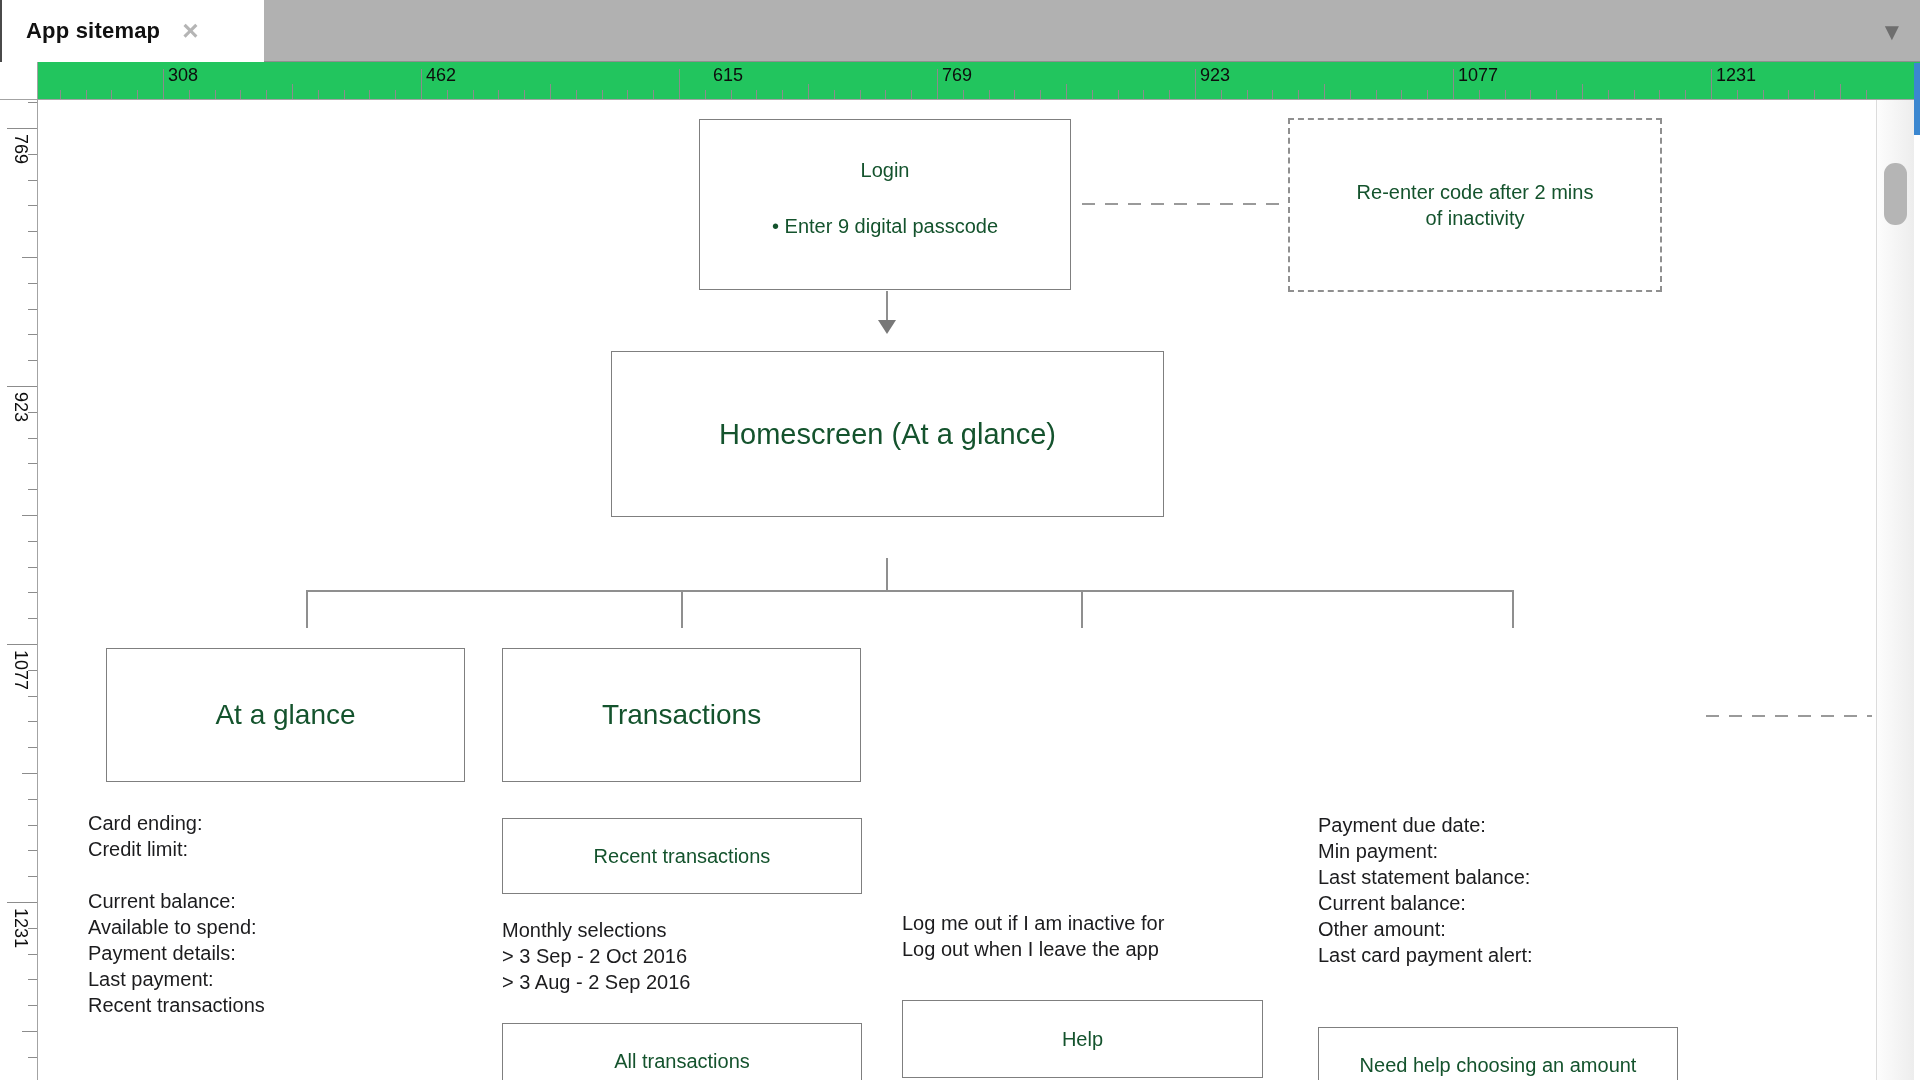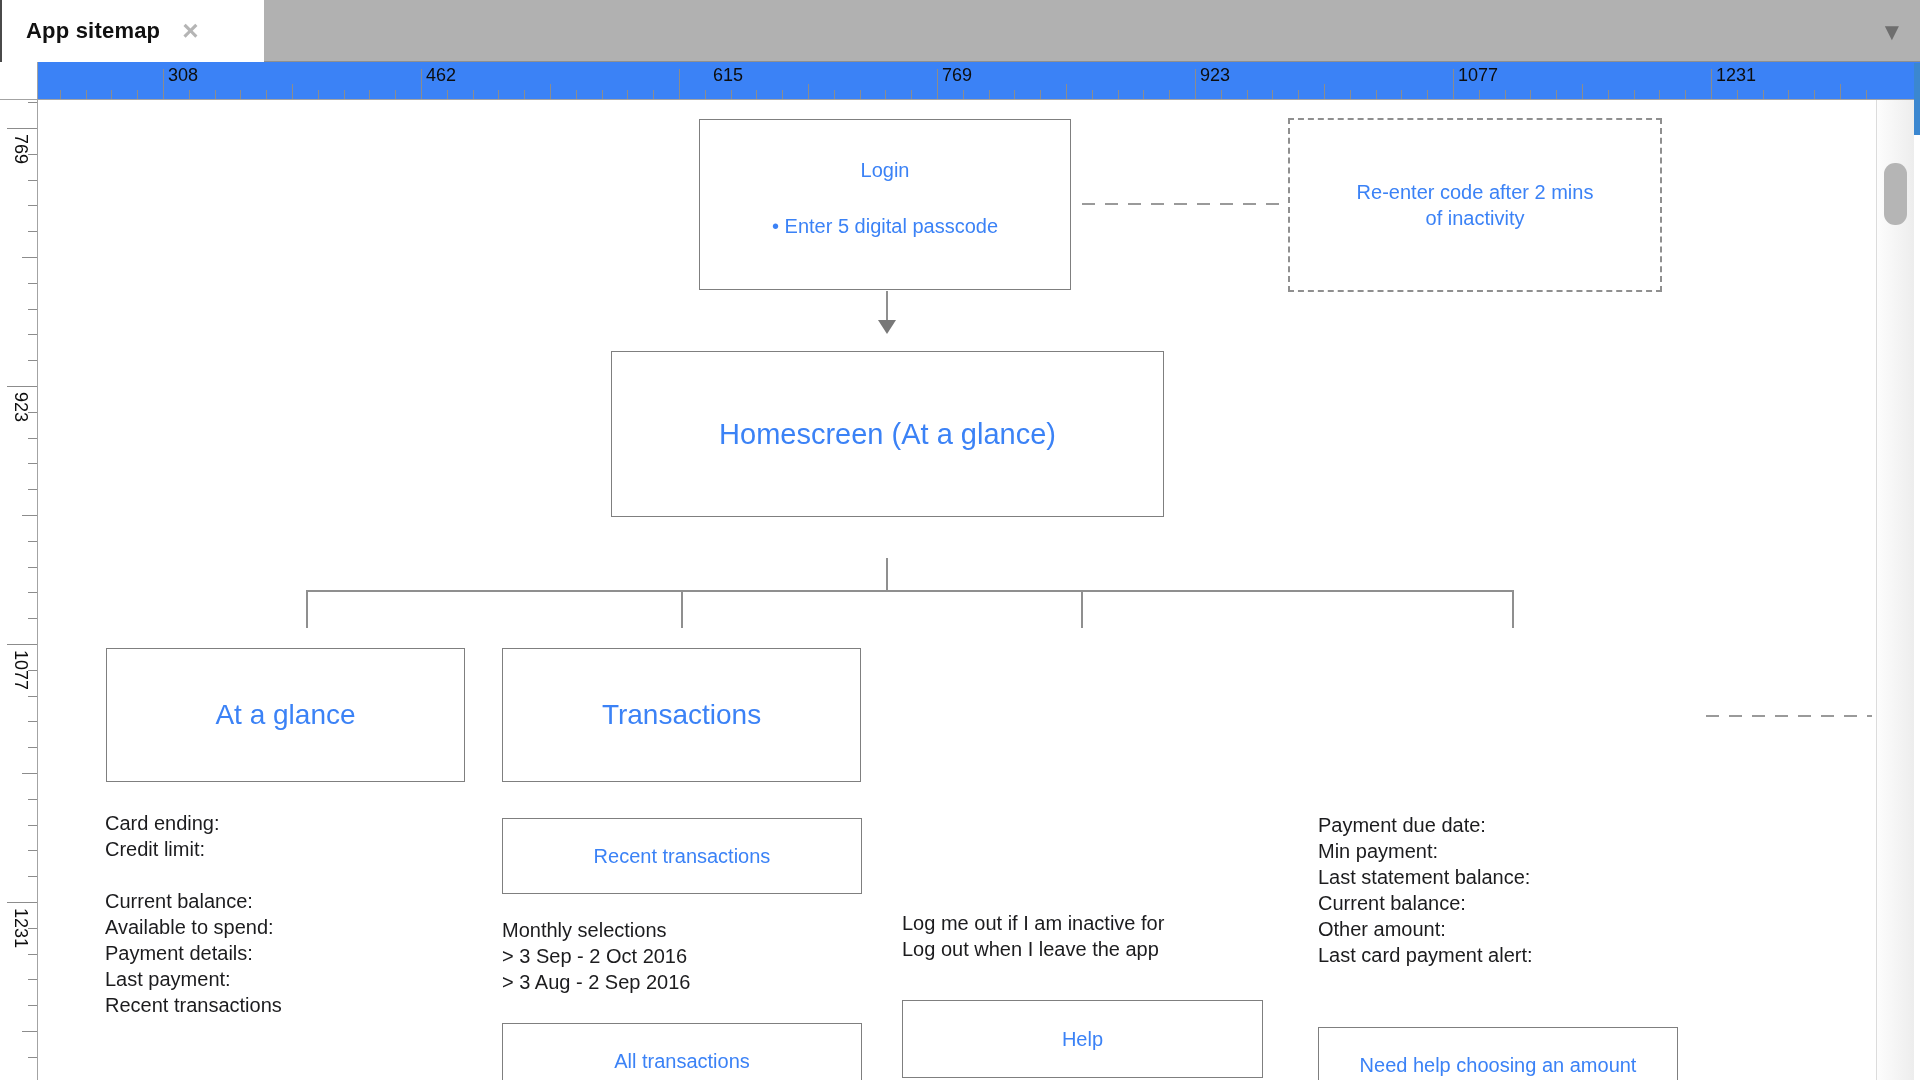--- a/index.html
+++ b/index.html
@@ -12,21 +12,21 @@
          border-left:2px solid #4a4a4a; display:flex; align-items:center; }
   #tab-title { margin-left:24px; font-size:22px; font-weight:bold; color:#111; letter-spacing:.2px; }
   #tab-close { margin-left:22px; font-size:28px; font-weight:bold; color:#b5b5b5; line-height:1; cursor:default; }
   #tab-fill { position:absolute; left:264px; top:0; right:0; height:62px; background:#b1b1b1;
               border-bottom:1px solid #8f8f8f; }
   #dropdown { position:absolute; left:1872px; top:18px; width:40px; height:28px; color:#6e6e6e;
               font-size:24px; text-align:center; line-height:28px; }
   #blue-strip { position:absolute; left:1914px; top:63px; width:6px; height:72px; background:#3b87d0; z-index:9; }
 
   
-  #hruler { position:absolute; left:38px; top:62px; right:0; height:38px; background:#3b82f6;
+  #hruler { position:absolute; left:38px; top:62px; right:0; height:38px; background:#22c55e;
             border-bottom:1px solid #a3a3a3; overflow:hidden; }
   #vruler { position:absolute; left:0; top:100px; width:38px; bottom:0; background:#fff;
             border-right:1px solid #a3a3a3; overflow:hidden; }
   #corner { position:absolute; left:0; top:62px; width:38px; height:38px; background:#fff;
             border-bottom:1px solid #a3a3a3; border-right:1px solid #a3a3a3; }
   .htick { position:absolute; width:1px; background:#8c8c8c; bottom:0; }
   .htick.minor  { height:9px; }
   .htick.medium { height:15px; }
   .htick.major  { height:30px; }
   .hlabel { position:absolute; top:3px; font-size:18px; color:#0d0d0d; }
@@ -34,21 +34,21 @@
   .vtick.minor  { width:9px; }
   .vtick.medium { width:15px; }
   .vtick.major  { width:30px; }
   .vlabel { position:absolute; left:31px; font-size:18px; color:#0d0d0d; white-space:nowrap;
             transform:rotate(90deg); transform-origin:top left; }
 
   
   #canvas { position:absolute; left:38px; top:100px; right:0; bottom:0; background:#fff; }
   #layer  { position:absolute; left:0; top:0; width:1920px; height:1080px; }
 
-  .node { position:absolute; border:1.5px solid #7f7f7f; background:#fff; color:#3b82f6; }
+  .node { position:absolute; border:1.5px solid #7f7f7f; background:#fff; color:#14532d; }
   .center-both { display:flex; align-items:center; justify-content:center; text-align:center; }
   .t20 { font-size:20px; line-height:26px; }
   .t28 { font-size:28px; }
 
   .hline { position:absolute; height:2px; background:#8f8f8f; }
   .vline { position:absolute; width:2px;  background:#8f8f8f; }
   .dashline { position:absolute; height:2px;
               background:repeating-linear-gradient(90deg,#9a9a9a 0 13px,transparent 13px 23px); }
   .dashed-node { border:2px dashed #8f8f8f; }
   #arrowhead { position:absolute; width:0; height:0;
@@ -202,21 +202,21 @@
     <div class="vtick medium" style="top: 931px;"></div>
     <div class="vtick minor" style="top: 956.8px;"></div>
   </div>
 
 <div id="canvas"></div>
 <div id="layer">
 
   <div class="node" style="left:699px;top:119px;width:372px;height:171px;padding-top:37px;
               display:flex;flex-direction:column;align-items:center;gap:30px;">
     <div class="t20">Login</div>
-    <div class="t20">• Enter 5 digital passcode</div>
+    <div class="t20">• Enter 9 digital passcode</div>
   </div>
 
   <div class="dashline" style="left:1082px;top:203px;width:198px;"></div>
 
   <div class="node dashed-node center-both" style="left:1288px;top:118px;width:374px;height:174px;">
     <div class="t20" style="width:250px;">Re-enter code after 2 mins of inactivity</div>
   </div>
 
   <div class="vline" style="left:886px;top:291px;height:31px;"></div>
   <div id="arrowhead" style="left:878px;top:320px;"></div>
@@ -234,21 +234,21 @@
 
   <div class="node center-both t28" style="left:502px;top:648px;width:359px;height:134px;">
     <span>Transactions</span>
   </div>
   <div class="node center-both t28" style="left:106px;top:648px;width:359px;height:134px;">
     <span>At a glance</span>
   </div>
 
   <div class="dashline" style="left:1706px;top:715px;width:166px;"></div>
 
-  <div class="textblock" style="left:105px;top:810px;">
+  <div class="textblock" style="left:88px;top:810px;">
       <div class="tline">Card ending:</div>
       <div class="tline">Credit limit:</div>
       <div class="tline">&nbsp;</div>
       <div class="tline">Current balance:</div>
       <div class="tline">Available to spend:</div>
       <div class="tline">Payment details:</div>
       <div class="tline">Last payment:</div>
       <div class="tline">Recent transactions</div>
     </div>
 

